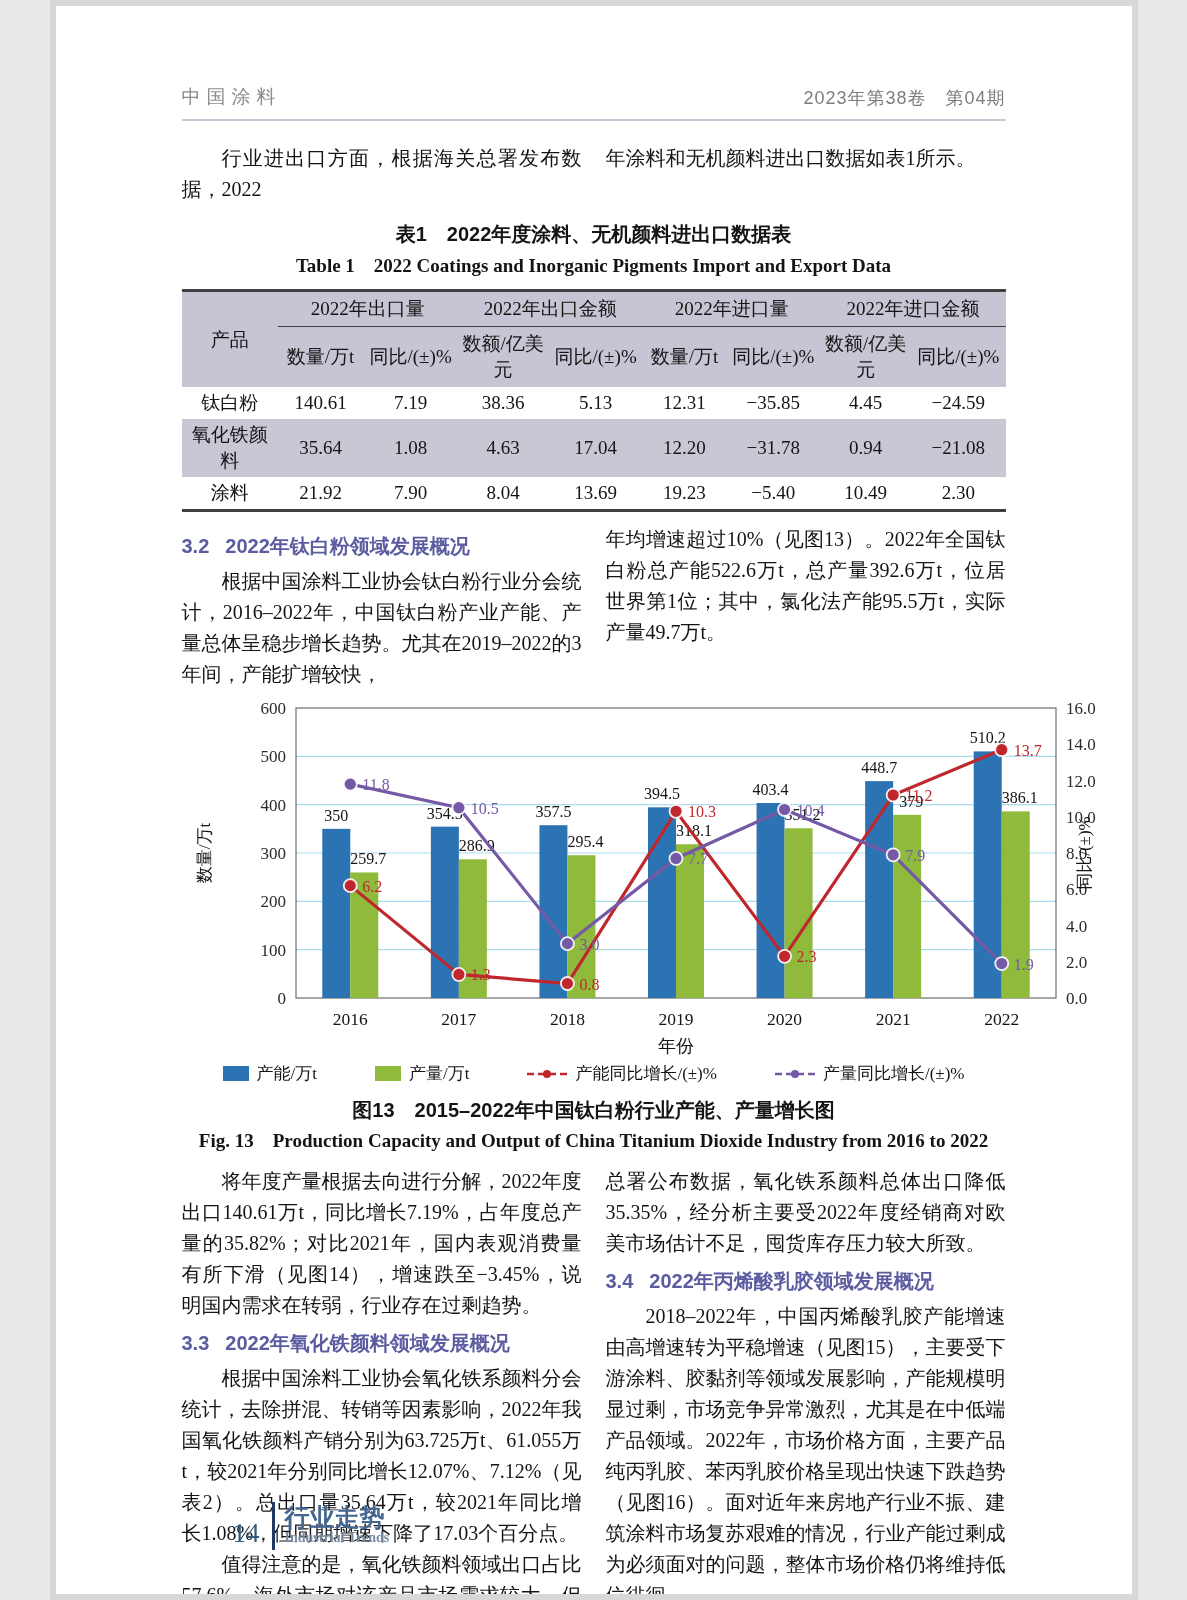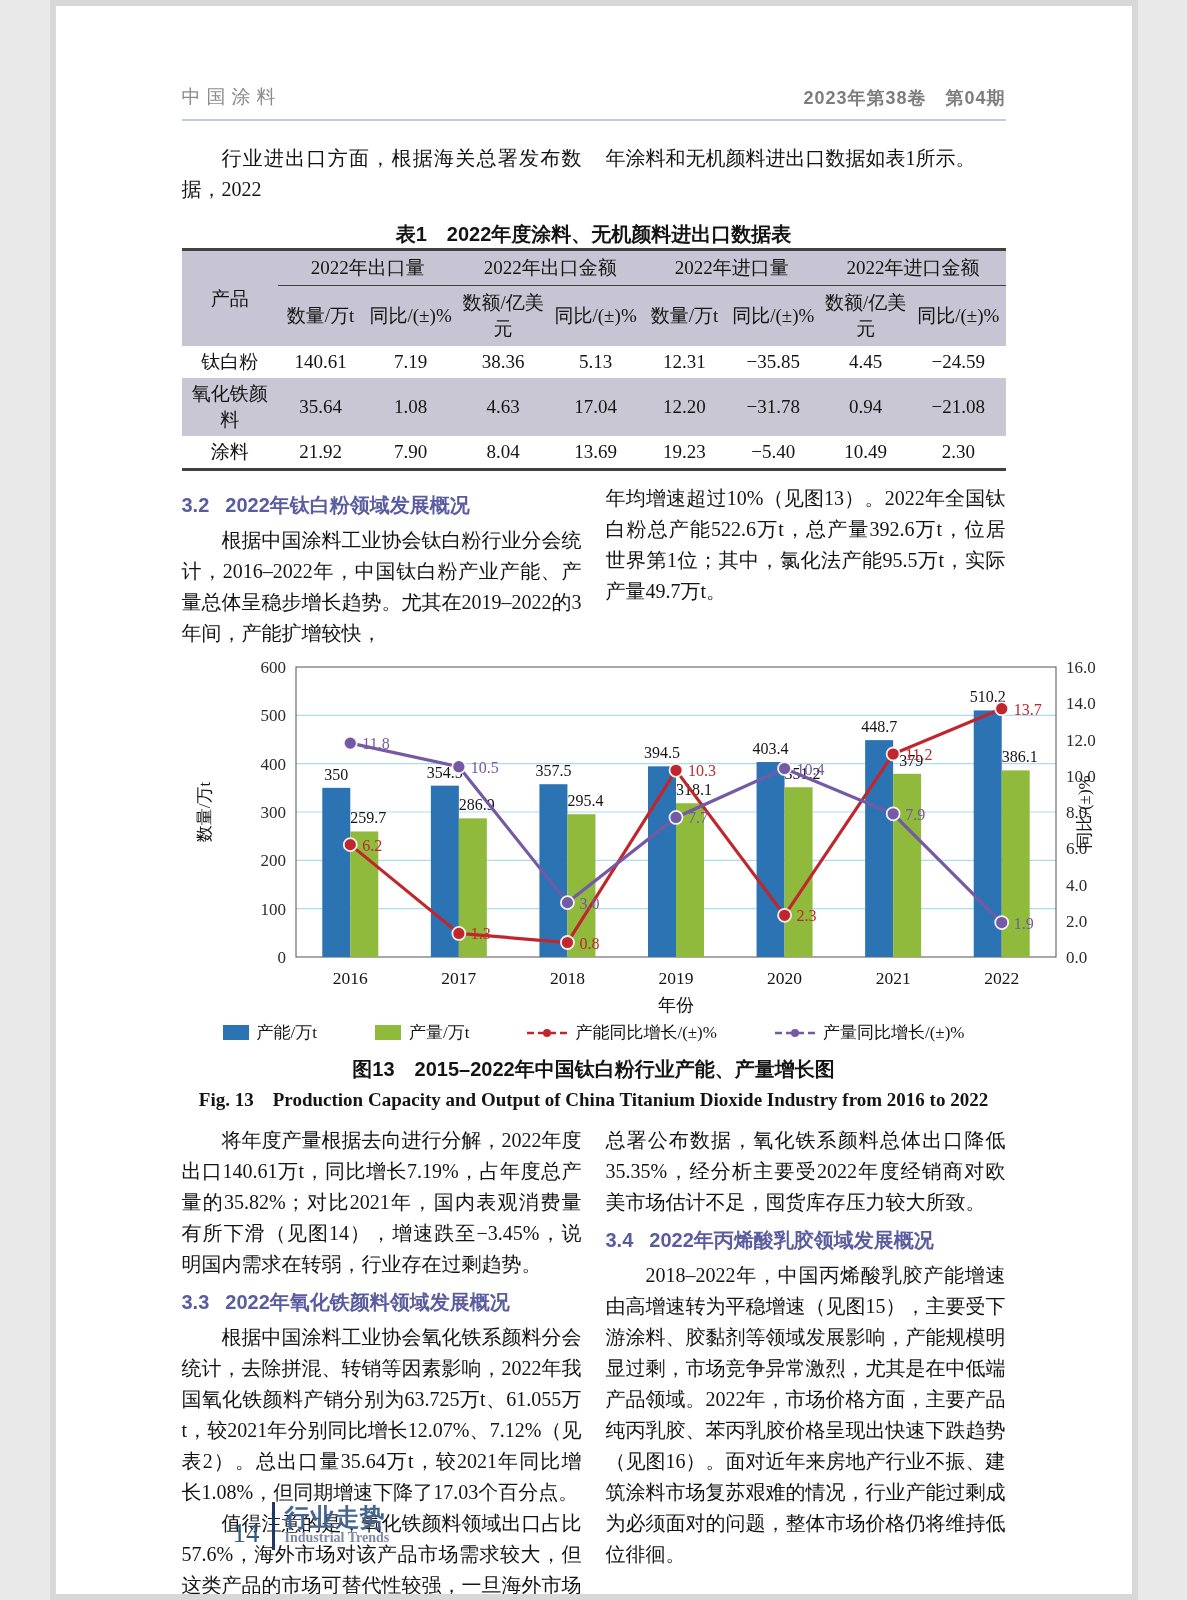--- a/index.html
+++ b/index.html
@@ -11,21 +11,21 @@
     --header-gray:#8c8c8c;
   }
   *{box-sizing:border-box;}
   body{margin:0;background:#e9e9e9;font-family:"Liberation Serif",serif;}
   .page{width:1088px;height:1600px;margin:0 auto;background:#fff;border:6px solid #d8d8d8;
         padding:78px 126px 0;position:relative;overflow:hidden;color:#141414;}
   
   .page-header{display:flex;justify-content:space-between;align-items:flex-end;
                padding-bottom:9px;border-bottom:2px solid #c4cad6;}
   .journal-name{font-family:"Liberation Sans",sans-serif;font-size:19px;letter-spacing:6px;color:var(--header-gray);}
-  .issue-info{font-family:"Liberation Sans",sans-serif;font-size:18px;color:#7d7d7d;letter-spacing:1px;font-weight:bold;}
+  .issue-info{font-family:"Liberation Sans",sans-serif;font-size:18px;color:#7d7d7d;letter-spacing:1px;}
   
   .intro-row{display:flex;gap:24px;margin-top:22px;}
   .intro-row > div{flex:1;font-size:20px;line-height:31px;text-align:justify;}
   .ind{text-indent:2em;}
   
   .tbl-title-cn{text-align:center;font-family:"Liberation Sans",sans-serif;font-weight:bold;font-size:20px;margin-top:16px;}
   .tbl-title-en{text-align:center;font-weight:bold;font-size:19px;margin:5px 0 10px;}
   table.data{width:100%;border-collapse:collapse;font-size:19px;
              border-top:3px solid #404040;border-bottom:3px solid #404040;}
   table.data th{background:var(--table-header-bg);font-weight:normal;padding:4px 2px;font-size:19px;text-align:center;}
@@ -67,20 +67,21 @@
     <span class="journal-name">中国涂料</span>
     <span class="issue-info">2023年第38卷　第04期</span>
   </div>
 
   <div class="intro-row">
     <div class="ind">行业进出口方面，根据海关总署发布数据，2022</div>
     <div>年涂料和无机颜料进出口数据如表1所示。</div>
   </div>
 
   <div class="tbl-title-cn">表1　2022年度涂料、无机颜料进出口数据表</div>
+  <div class="tbl-title-en">Table 1　2022 Coatings and Inorganic Pigments Import and Export Data</div>
 
   <table class="data">
     <colgroup>
       <col style="width:122px">
       <col style="width:96px">
         <col style="width:104px">
       <col style="width:106px">
         <col style="width:104px">
       <col style="width:96px">
         <col style="width:104px">

